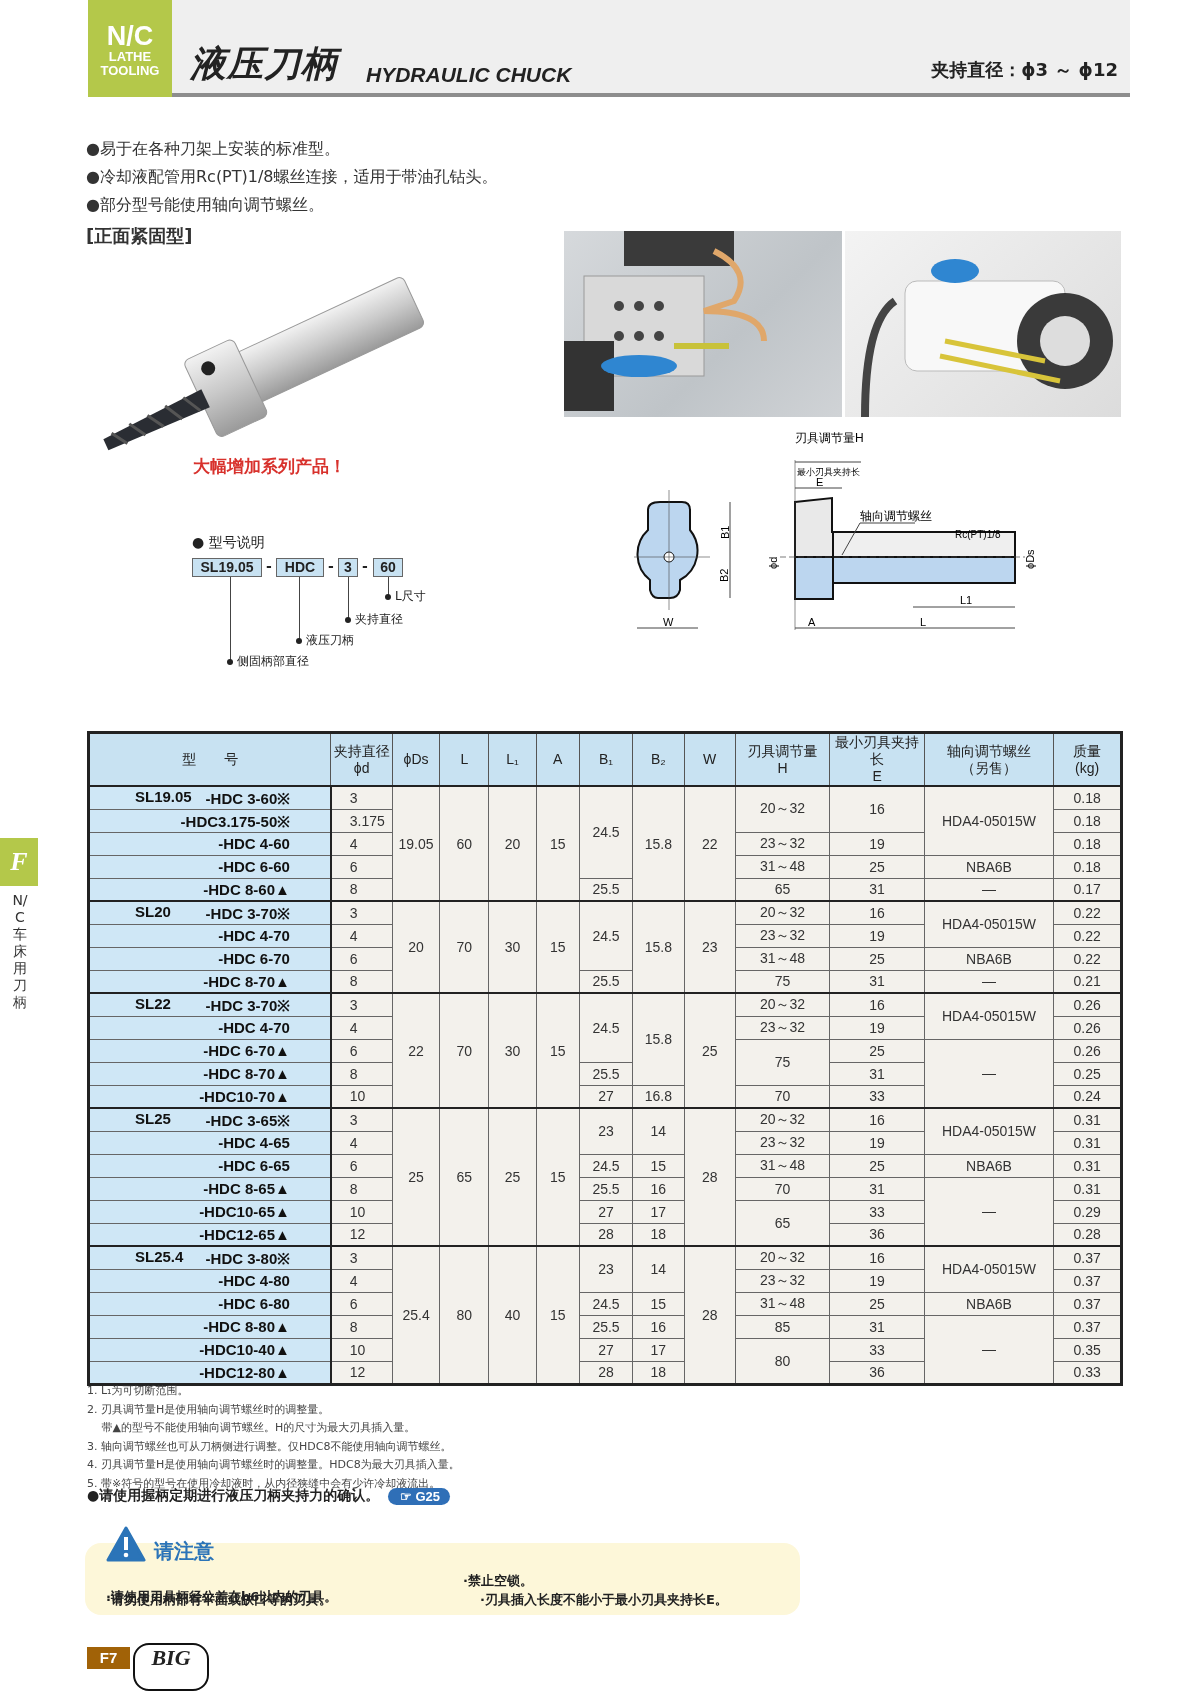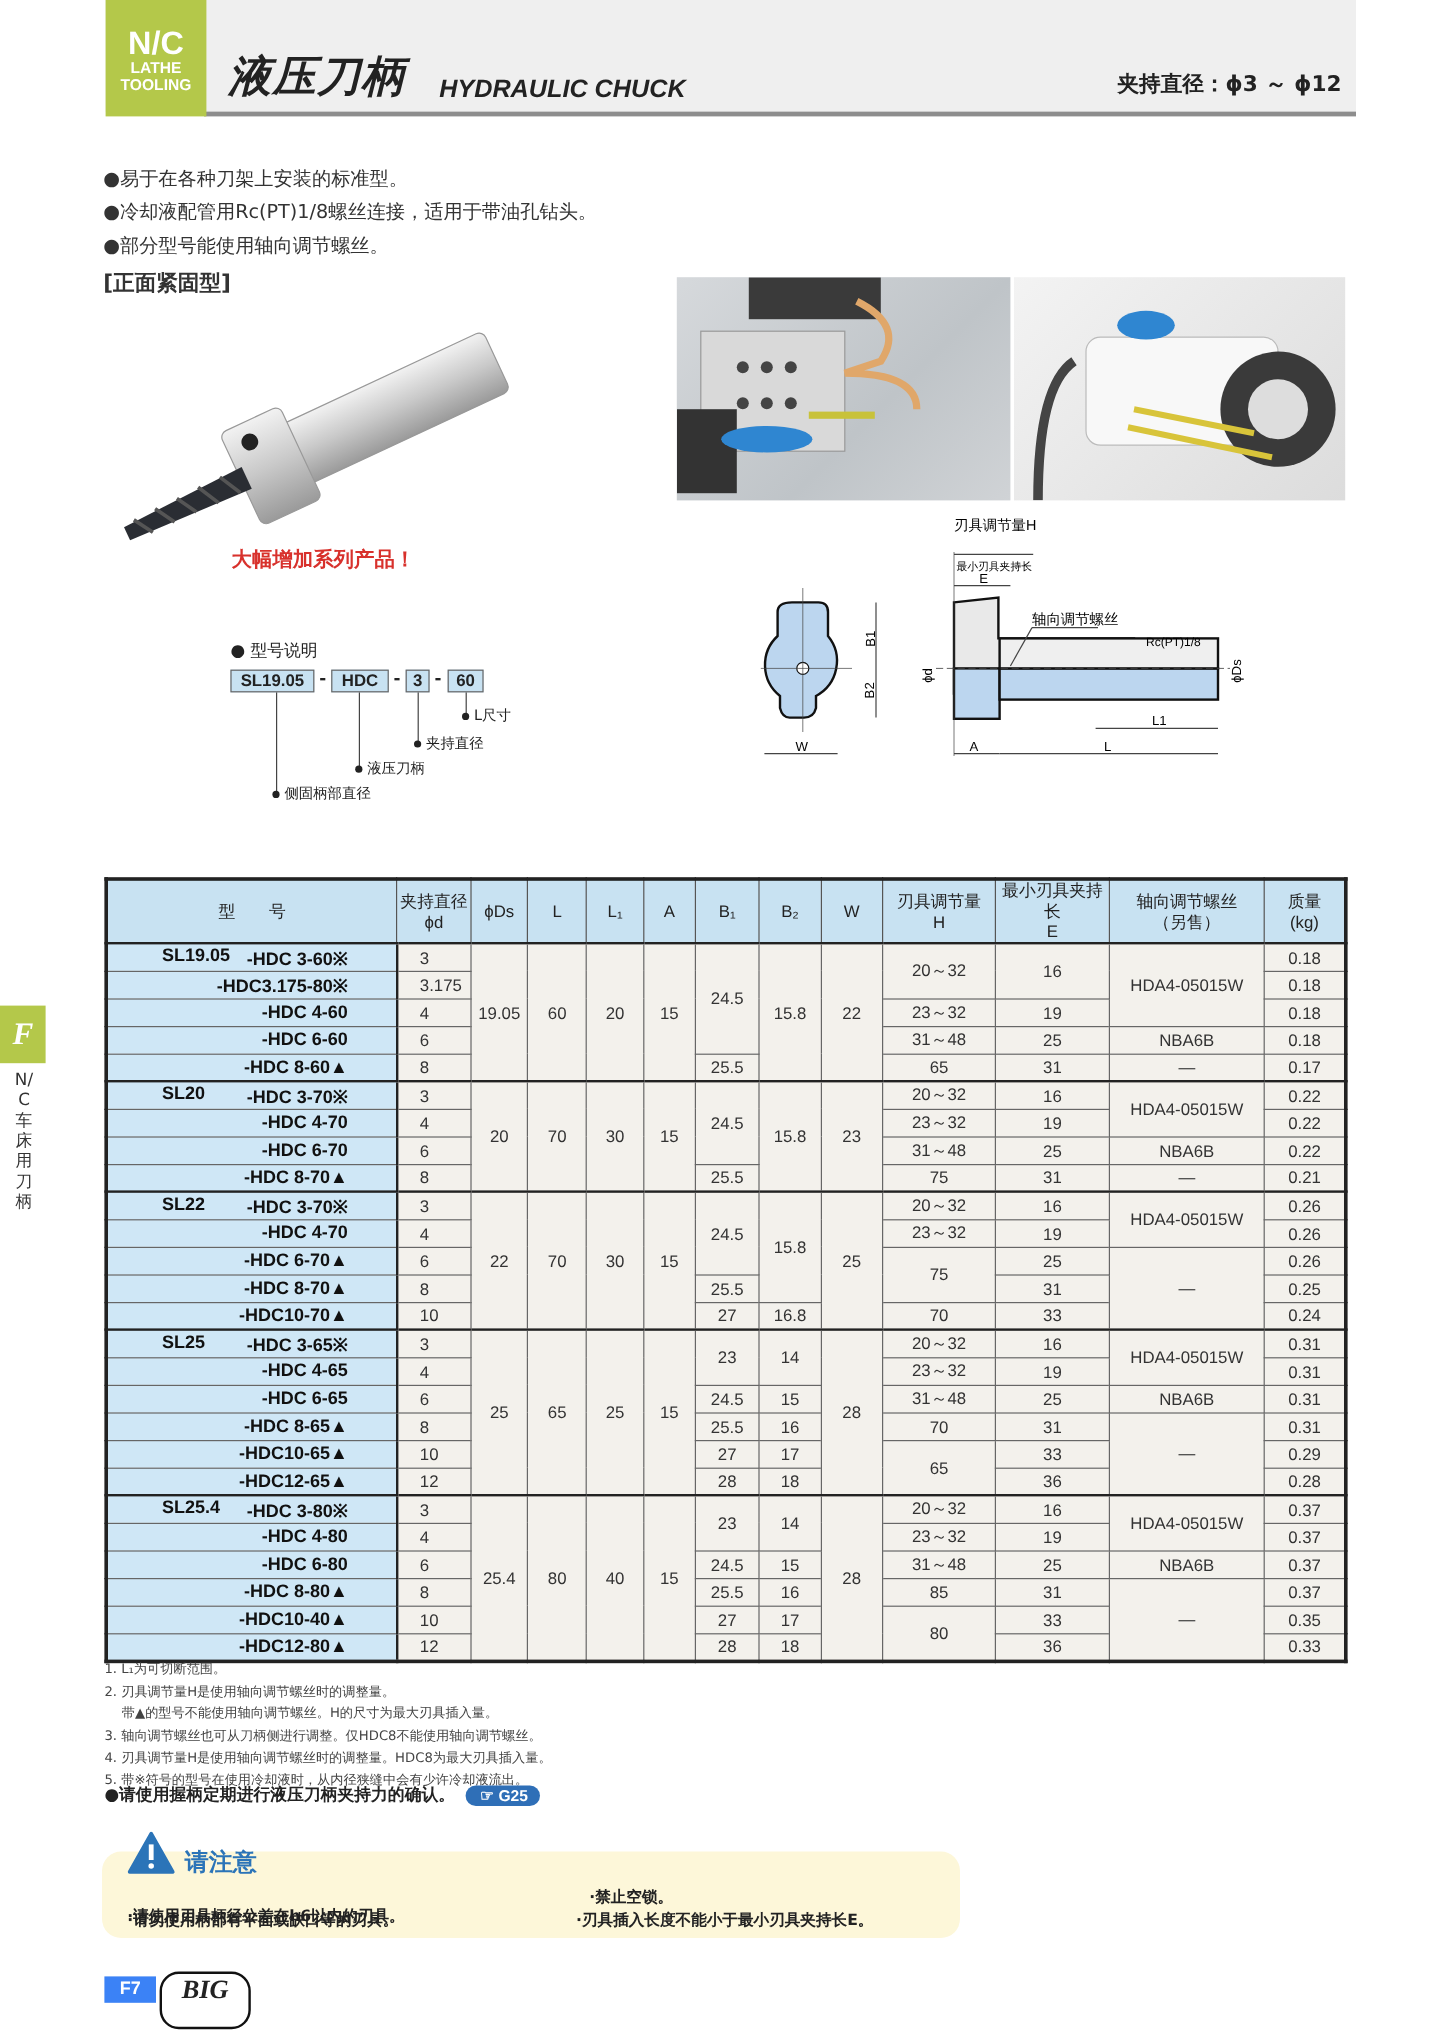--- a/index.html
+++ b/index.html
@@ -53,21 +53,21 @@
   .check { left: 87px; top: 1487px; font-size: 14px; font-weight: bold; }
   .g25 { display: inline-block; background: #2f6fb7; color: #fff; border-radius: 9px; padding: 0 10px 0 12px; font-size: 13px; font-family: "Liberation Sans", sans-serif; height: 17px; line-height: 17px; vertical-align: middle; margin-left: 4px; }
 
   
   .caution-bg { left: 85px; top: 1543px; width: 715px; height: 72px; background: #fdf7d9; border-radius: 16px; }
   .caution-icon { left: 106px; top: 1526px; }
   .caution-title { left: 154px; top: 1538px; font-size: 20px; color: #2b74b8; font-weight: bold; }
   .caution-item { font-size: 13px; font-weight: bold; color: #222; }
 
   
-  .page-no { left: 87px; top: 1647px; width: 43px; height: 22px; background: #3b82f6; color: #fff; font-weight: bold; font-size: 15px; text-align: center; line-height: 22px; font-family: "Liberation Sans", sans-serif; }
+  .page-no { left: 87px; top: 1647px; width: 43px; height: 22px; background: #a16207; color: #fff; font-weight: bold; font-size: 15px; text-align: center; line-height: 22px; font-family: "Liberation Sans", sans-serif; }
   .big-logo { left: 133px; top: 1643px; width: 76px; height: 48px; border: 2.5px solid #111; border-radius: 16px; font-family: "Liberation Serif", serif; font-weight: bold; font-style: italic; font-size: 22px; text-align: center; line-height: 25px; }
 
   
   .side-f { left: 0; top: 838px; width: 38px; height: 48px; background: #b4c84a; color: #fff; font-family: "Liberation Serif", serif; font-style: italic; font-weight: bold; font-size: 26px; text-align: center; line-height: 48px; }
   .side-text { left: 12px; top: 892px; width: 16px; font-size: 14px; line-height: 17px; text-align: center; color: #333; word-break: break-all; }
 </style>
 </head>
 <body>
 
 <div class="abs hdr-bg"></div>
@@ -239,21 +239,21 @@
       <td rowspan="5">15</td>
       <td rowspan="4">24.5</td>
       <td rowspan="5">15.8</td>
       <td rowspan="5">22</td>
       <td rowspan="2">20～32</td>
       <td rowspan="2">16</td>
       <td rowspan="3">HDA4-05015W</td>
       <td>0.18</td>
     </tr>
     <tr>
-      <td class="model"><span>-HDC3.175-80※</span></td>
+      <td class="model"><span>-HDC3.175-50※</span></td>
       <td class="d lthick">3.175</td>
       <td>0.18</td>
     </tr>
     <tr>
       <td class="model"><span>-HDC  4-60</span></td>
       <td class="d lthick">4</td>
       <td>23～32</td>
       <td>19</td>
       <td>0.18</td>
     </tr>
@@ -499,20 +499,20 @@
 
 <div class="abs caution-bg"></div>
 <svg class="abs caution-icon" width="40" height="36" viewBox="0 0 40 36">
   <path d="M20 2 L38 34 L2 34 Z" fill="#2b74b8" stroke="#2b74b8" stroke-width="3" stroke-linejoin="round"></path>
   <rect x="18" y="11" width="4" height="13" fill="#fff"></rect>
   <circle cx="20" cy="29" r="2.3" fill="#fff"></circle>
 </svg>
 <div class="abs caution-title">请注意</div>
 <div class="abs caution-item" style="left:106px;top:1588px;">·请使用刃具柄径公差在h6以内的刃具。</div>
 <div class="abs caution-item" style="left:106px;top:1591px;">·请勿使用柄部有平面或缺口等的刃具。</div>
-<div class="abs caution-item" style="left:463px;top:1572px;margin-left:28px;">·禁止空锁。</div>
+<div class="abs caution-item" style="left:463px;top:1572px;">·禁止空锁。</div>
 <div class="abs caution-item" style="left:480px;top:1591px;">·刃具插入长度不能小于最小刃具夹持长E。</div>
 
 <div class="abs page-no">F7</div>
 <div class="abs big-logo">BIG</div>
 
 <div class="abs side-f">F</div>
 <div class="abs side-text">N/C车床用刀柄</div>
 
 </body></html>

